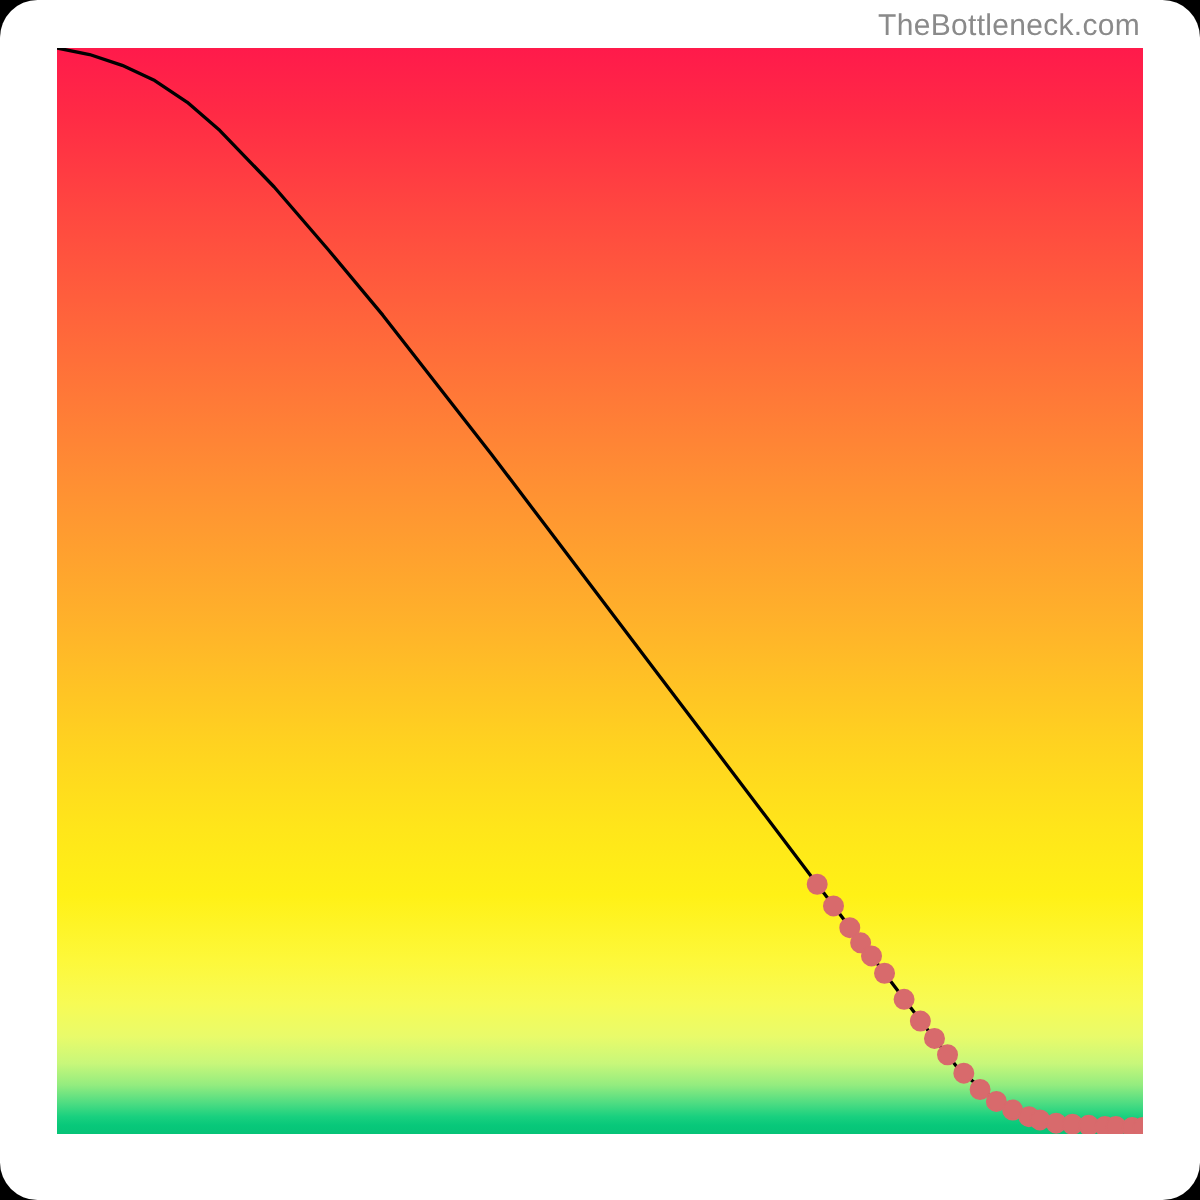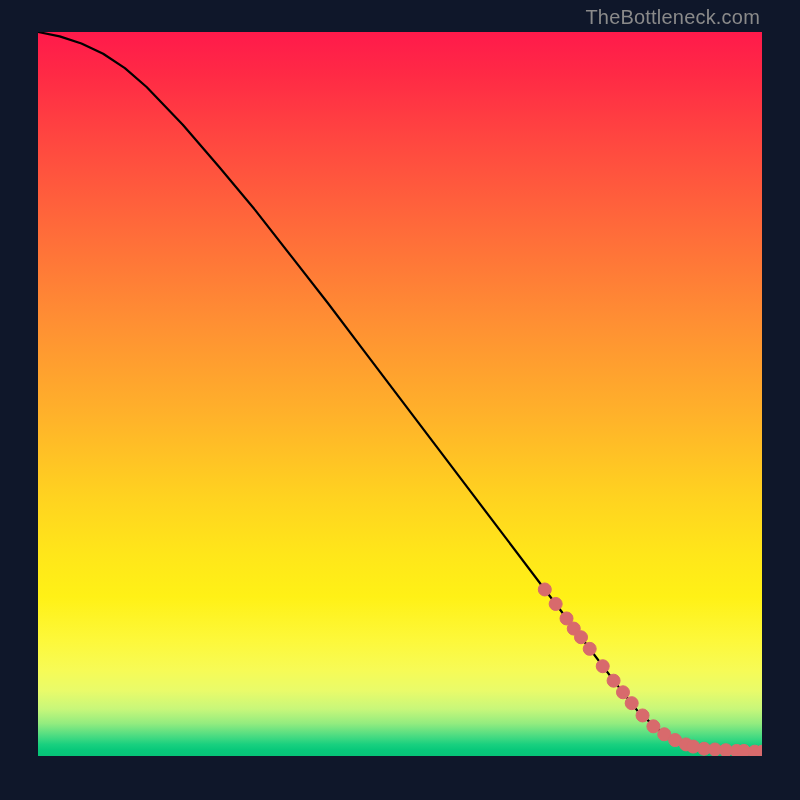--- a/index.html
+++ b/index.html
@@ -7,21 +7,22 @@
     padding: 0;
     width: 800px;
     height: 800px;
     background: #000;
     font-family: Arial, Helvetica, sans-serif;
   }
   .stage {
     position: relative;
     width: 800px;
     height: 800px;
-    background: #0f172a;
+    background: #ffffff;
+    border-radius: 25px;
   }
   .plot {
     position: absolute;
     left: 38px;
     top: 32px;
     width: 724px;
     height: 724px;
     overflow: hidden;
   }
   .gradient {

